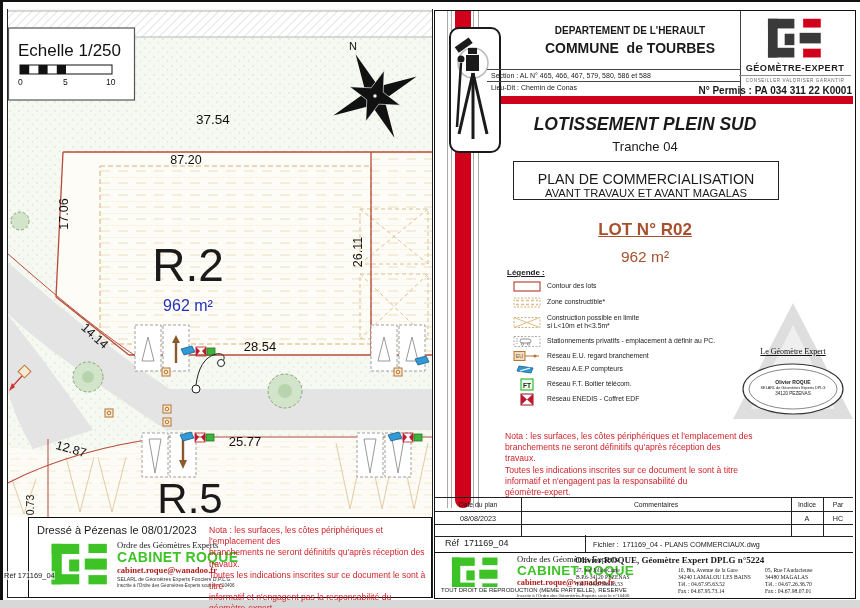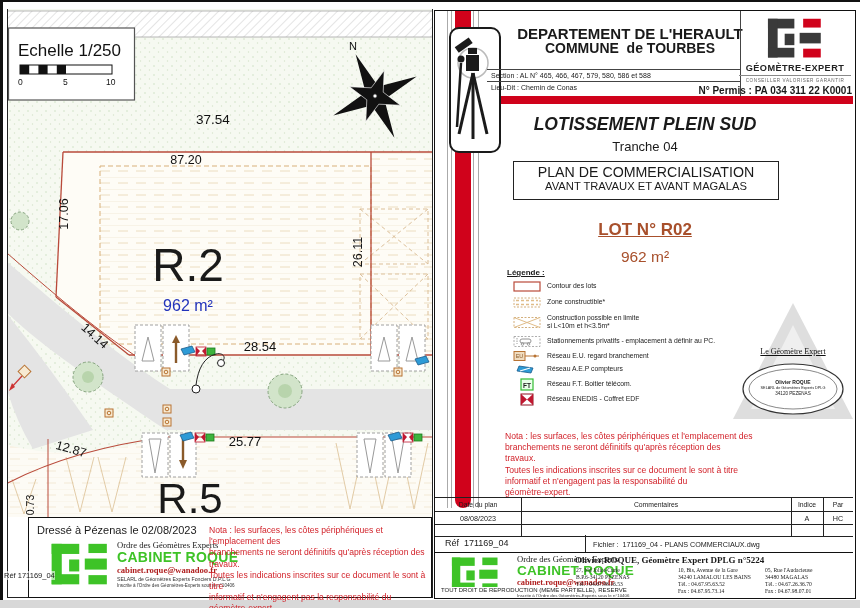--- a/index.html
+++ b/index.html
@@ -206,21 +206,21 @@
     </g>
 
     <g>
       <text x="180" y="272" font-size="46" text-anchor="middle" fill="#1a1a1a">R.2</text>
       <text x="180" y="302" font-size="16" text-anchor="middle" fill="#2233bb">962 m²</text>
       <text x="182" y="504" font-size="42" text-anchor="middle" fill="#1a1a1a">R.5</text>
     </g>
   </svg>
 
   <div class="abs" style="left:28px;top:517px;width:402px;height:79px;border:1.5px solid #111;background:#fff;">
-    <div class="abs" style="left:8px;top:6px;font-size:11px;">Dressé à Pézenas le 02/08/2023</div>
+    <div class="abs" style="left:8px;top:6px;font-size:11px;">Dressé à Pézenas le 08/01/2023</div>
     <svg class="abs" style="left:22px;top:24px;" width="62" height="46" viewBox="0 0 66 50">
       <g fill="#3ec327">
         <rect x="0" y="2" width="30" height="11"></rect>
           <rect x="0" y="2" width="11" height="44"></rect>
           <rect x="0" y="35" width="30" height="11"></rect>
           <rect x="19" y="19" width="11" height="13"></rect>
         <rect x="40" y="2" width="20" height="10"></rect>
           <rect x="36" y="18" width="24" height="12"></rect>
           <rect x="40" y="36" width="20" height="10"></rect>
       </g>
@@ -257,21 +257,21 @@
         <rect x="17" y="19" width="9" height="6" fill="#1a1a1a"></rect>
         <rect x="4" y="13" width="17" height="7" fill="#1a1a1a" transform="rotate(-35 12 16)"></rect>
         <line x1="22" y1="44" x2="8" y2="105" stroke="#1a1a1a" stroke-width="3"></line>
         <line x1="22" y1="44" x2="22" y2="110" stroke="#1a1a1a" stroke-width="3"></line>
         <line x1="22" y1="44" x2="36" y2="105" stroke="#1a1a1a" stroke-width="3"></line>
         <line x1="10" y1="34" x2="6" y2="98" stroke="#1a1a1a" stroke-width="2.5"></line>
         <circle cx="10" cy="30" r="3.5" fill="#1a1a1a"></circle>
       </svg>
     </div>
 
-    <div class="abs ctr" style="left:70px;top:14px;width:250px;font-size:15px;font-weight:bold;">DEPARTEMENT DE L'HERAULT</div>
+    <div class="abs ctr" style="left:70px;top:14px;width:250px;font-size:10px;font-weight:bold;">DEPARTEMENT DE L'HERAULT</div>
     <div class="abs ctr" style="left:70px;top:29px;width:250px;font-size:14px;font-weight:bold;white-space:pre;">COMMUNE  de TOURBES</div>
 
     <div class="abs hl" style="left:52px;top:58px;width:253px;"></div>
     <div class="abs" style="left:56px;top:61px;font-size:7px;">Section  : AL N° 465, 466, 467, 579, 580, 586 et 588</div>
     <div class="abs hl" style="left:52px;top:70px;width:253px;"></div>
     <div class="abs" style="left:56px;top:73px;font-size:7px;">Lieu-Dit : Chemin de Conas</div>
     <div class="abs vl" style="left:305px;top:0;height:85px;"></div>
 
     <svg class="abs" style="left:332px;top:6px;" width="60" height="44" viewBox="0 0 66 50">
       <g fill="#3a3a3a">
@@ -287,21 +287,21 @@
       </g>
     </svg>
     <div class="abs ctr" style="left:302px;top:52px;width:116px;font-size:9.2px;font-weight:bold;letter-spacing:0.4px;color:#222;">GÉOMÈTRE-EXPERT</div>
     <div class="abs hl" style="left:304px;top:64px;width:112px;background:#888;"></div>
     <div class="abs ctr" style="left:300px;top:67px;width:120px;font-size:4.6px;letter-spacing:0.6px;color:#666;">CONSEILLER VALORISER GARANTIR</div>
     <div class="abs" style="left:252px;top:74px;width:165px;text-align:right;font-size:10px;font-weight:bold;">N° Permis :  PA 034 311 22 K0001</div>
 
     <div class="abs ctr" style="left:60px;top:103px;width:300px;font-size:17.5px;font-weight:bold;font-style:italic;">LOTISSEMENT PLEIN SUD</div>
     <div class="abs ctr" style="left:60px;top:128px;width:300px;font-size:13px;">Tranche 04</div>
     <div class="abs" style="left:78px;top:150px;width:264px;height:37px;border:1.3px solid #222;">
-      <div class="ctr" style="margin-top:2px;font-size:14.2px;">PLAN DE COMMERCIALISATION</div>
+      <div class="ctr" style="margin-top:9px;font-size:14.2px;">PLAN DE COMMERCIALISATION</div>
       <div class="ctr" style="font-size:11.2px;">AVANT TRAVAUX ET AVANT MAGALAS</div>
     </div>
     <div class="abs ctr brown" style="left:60px;top:209px;width:300px;font-size:17px;font-weight:bold;text-decoration:underline;">LOT N° R02</div>
     <div class="abs ctr brown" style="left:60px;top:237px;width:300px;font-size:15.5px;">962 m²</div>
 
     <div class="abs" style="left:72px;top:257px;font-size:8px;font-weight:bold;text-decoration:underline;">Légende :</div>
     <div class="abs" style="left:72px;top:270px;width:250px;height:130px;">
       <div class="legrow" style="top:0;">
         <span class="legsym">
             <svg width="30" height="11">

